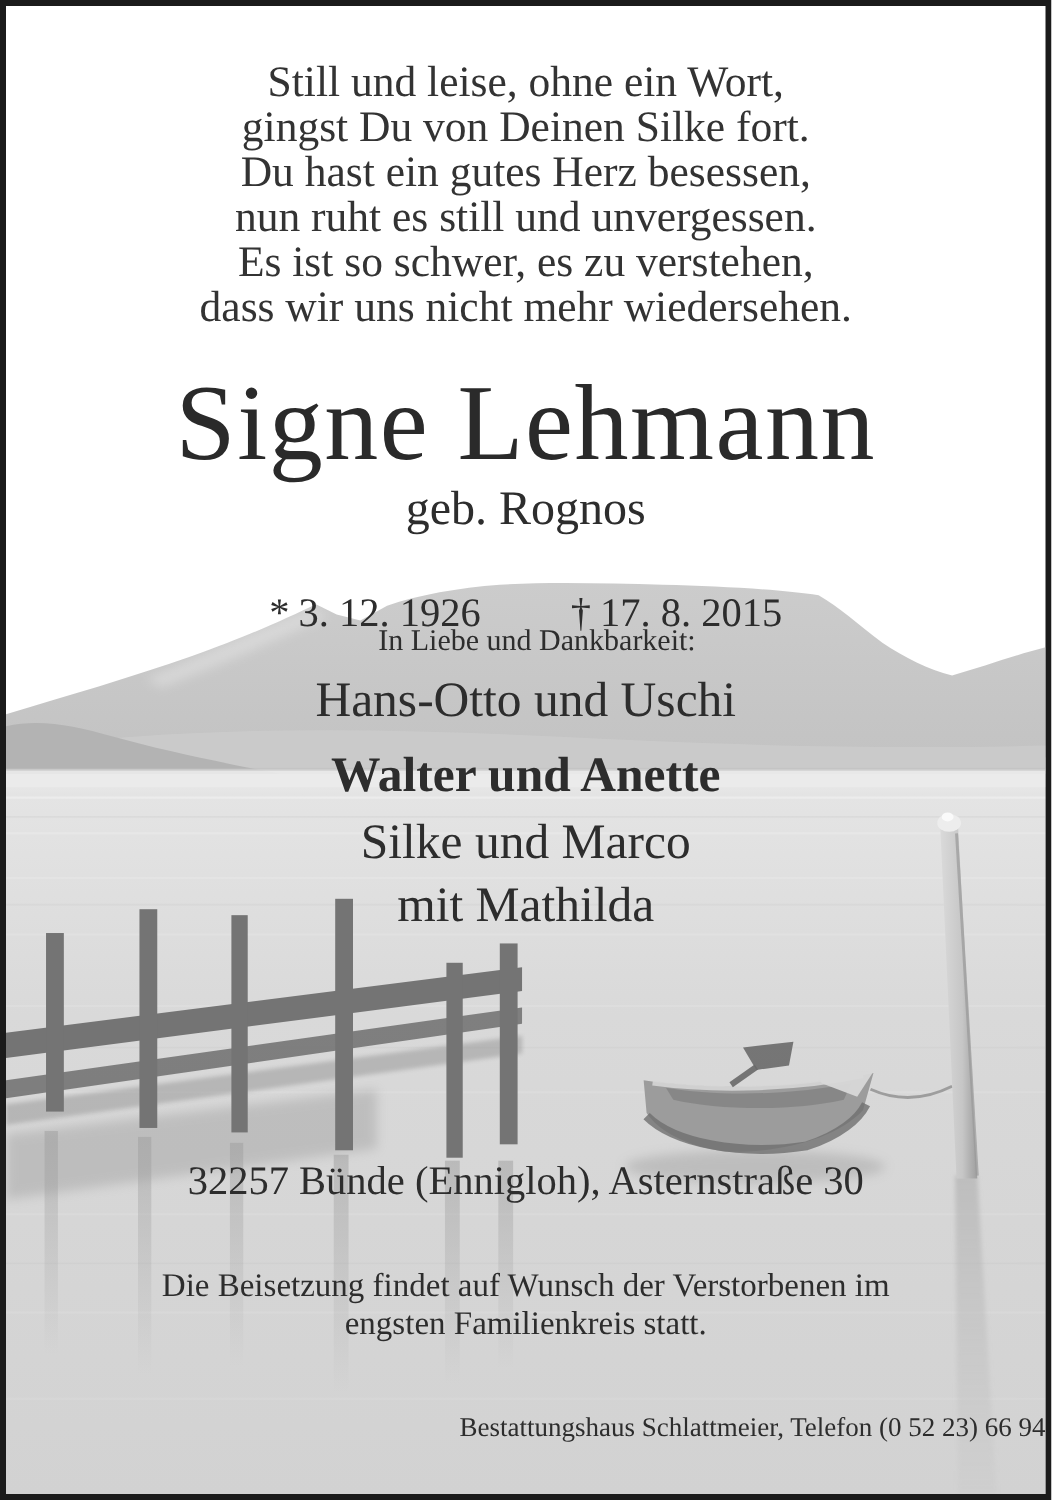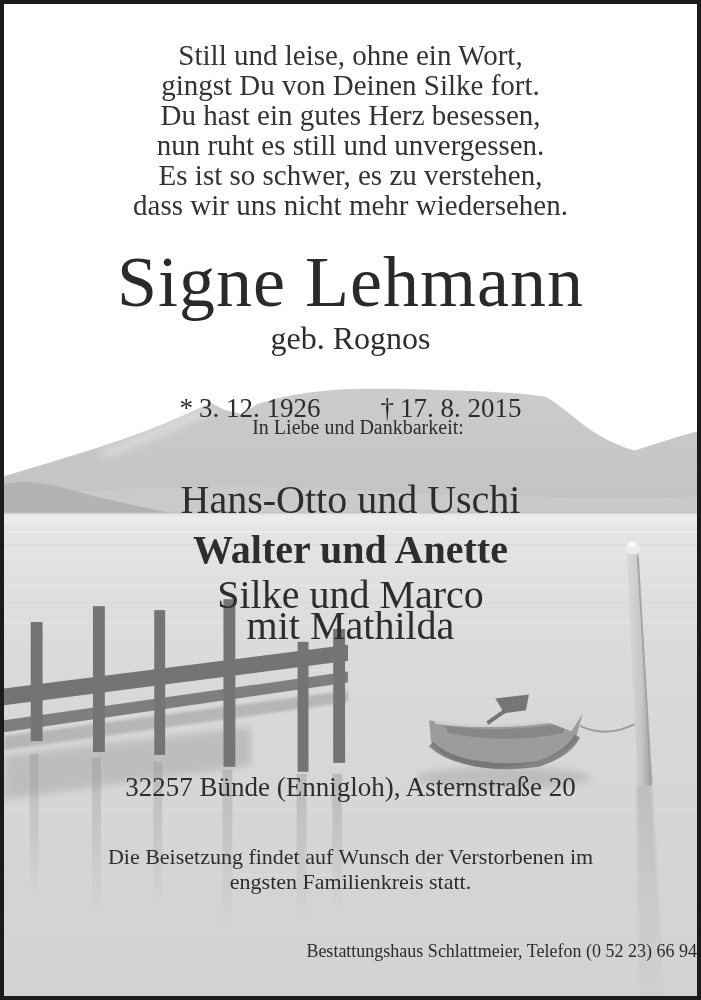--- a/index.html
+++ b/index.html
@@ -18,26 +18,26 @@
   .content{position:absolute;inset:0;z-index:2;}
   .tline{position:absolute;left:0;right:0;text-align:center;white-space:nowrap;}
   .poem{top:36px;font-size:29px;line-height:30px;color:#333333;}
   .name{top:241px;font-size:72px;line-height:74px;font-weight:normal;margin:0;color:#2a2a2a;letter-spacing:1px;}
   .maiden{top:319px;font-size:32px;line-height:30px;}
   .dates{top:353px;font-size:27px;line-height:30px;margin-top:36px;}
   .dates .dspan{display:inline-block;}
   .dates .gap{display:inline-block;width:60px;}
   .sym{margin-right:0.22em;}
   .tribute{top:407px;font-size:20px;line-height:32px;padding-left:15px;}
-  .mourners{top:480px;font-size:40px;line-height:31px;text-align:center;}
+  .mourners{top:448px;font-size:33px;line-height:31px;text-align:center;}
   .m2{margin-top:19px;font-weight:bold;}
   .m3{margin-top:14px;}
   .m4{margin-top:7px;}
   .m5{margin-top:9px;}
-  .m6{}
+  .m6{margin-top:11px;}
   .address{top:768px;font-size:27px;line-height:30px;}
   .note{top:840px;font-size:22px;line-height:25px;}
   .funeral-home{top:937px;font-size:18px;line-height:20px;text-align:right;}
 </style>
 </head>
 <body>
 
 <div class="page">
 
   <svg class="bg" viewBox="0 0 701 1000" preserveAspectRatio="none" aria-hidden="true">
@@ -172,21 +172,21 @@
 
     <div class="tline tribute">In Liebe und Dankbarkeit:</div>
 
     <div class="tline mourners">
       <div class="m1">Hans-Otto und Uschi</div>
       <div class="m2">Walter und Anette</div>
       <div class="m3">Silke und Marco</div>
       <div class="m6">mit Mathilda</div>
     </div>
 
-    <div class="tline address">32257 Bünde (Ennigloh), Asternstraße 20</div>
+    <div class="tline address">32257 Bünde (Ennigloh), Asternstraße 30</div>
 
     <div class="tline note">
       <div>Die Beisetzung findet auf Wunsch der Verstorbenen im</div>
       <div>engsten Familienkreis statt.</div>
     </div>
 
     <div class="tline funeral-home">Bestattungshaus Schlattmeier, Telefon (0 52 23) 66 94</div>
 
   </div>
 </div>

